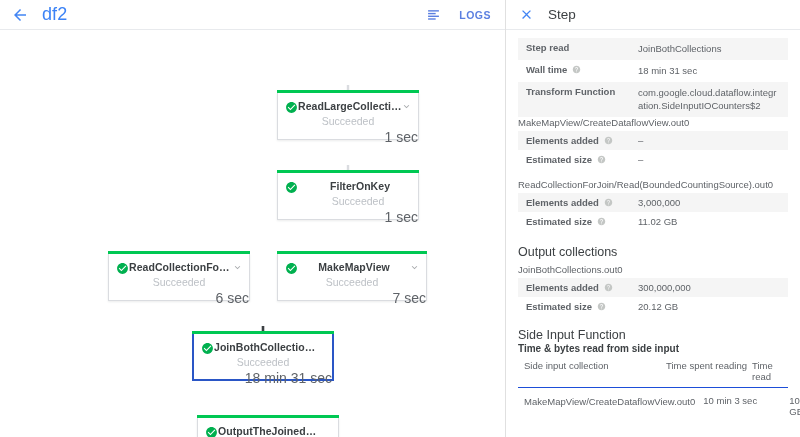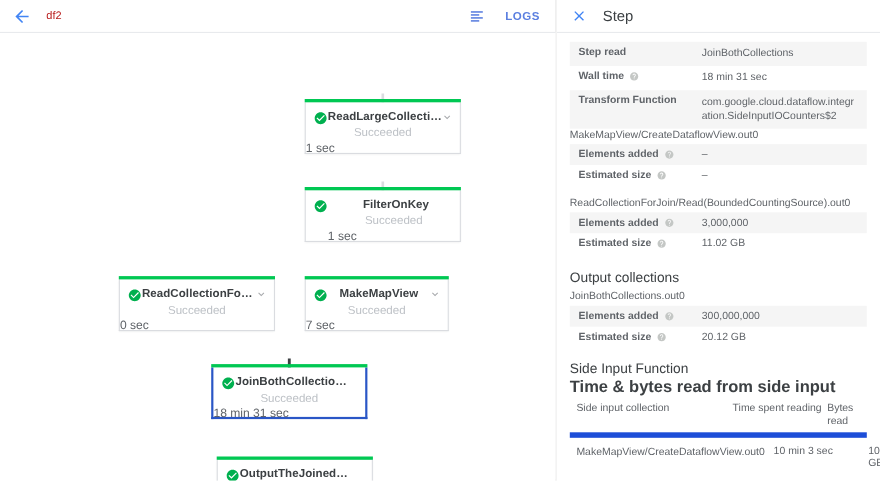--- a/index.html
+++ b/index.html
@@ -46,22 +46,22 @@
     height: 20px;
     display: flex;
     align-items: center;
     justify-content: center;
     cursor: pointer;
     flex: 0 0 auto;
   }
   .back-icon svg { display: block; }
   .job-title {
     margin-left: 12px;
-    font-size: 10px;
-    color: #b91c1c;
+    font-size: 18px;
+    color: #3b82f6;
     letter-spacing: .1px;
     flex: 0 0 auto;
   }
   .topbar-spacer { flex: 1 1 auto; }
   .logs-btn {
     display: flex;
     align-items: center;
     gap: 19px;
     cursor: pointer;
     padding: 2px 4px;
@@ -141,22 +141,22 @@
     padding-right: 16px;
     text-overflow: ellipsis;
   }
   .node .st {
     text-align: center;
     font-size: 10.5px;
     color: #bdc1c6;
     padding-top: 3px;
   }
   .node .dur {
-    text-align: left;
-    font-size: 11px;
+    text-align: right;
+    font-size: 14px;
     color: #5f6368;
     padding-top: 2px;
   }
 
   
   .right-pane {
     position: relative;
     width: 294px;
     height: 437px;
     background: #ffffff;
@@ -247,34 +247,34 @@
     color: #5f6368;
   }
   .gap { height: 10px; }
 
   .sim-title {
     font-size: 12.5px;
     color: #3c4043;
     margin: 12px 12px 1px 12px;
   }
   .sim-sub {
-    font-size: 15px;
+    font-size: 10px;
     font-weight: bold;
     color: #3c4043;
     margin: 0 12px 2px 12px;
   }
   .sim-table {
     margin: 0 12px;
     font-size: 9.5px;
   }
   .sim-head {
     display: flex;
     padding: 4px 6px 5px 6px;
     color: #5f6368;
-    border-bottom: 5px solid #1d4ed8;
+    border-bottom: 1px solid #1d4ed8;
   }
   .sim-head .c1 { flex: 0 0 142px; }
   .sim-head .c2 { flex: 0 0 86px; }
   .sim-head .c3 { flex: 1 1 auto; }
   .sim-body-row {
     display: flex;
     padding: 7px 6px;
     color: #5f6368;
   }
   .sim-body-row .c1 { flex: 0 0 142px; line-height: 1.45; padding-right: 8px; box-sizing: border-box; }
@@ -351,23 +351,23 @@
         <div class="node" style="left: 108px; top: 224px; width: 142px; height: 47px;">
           <div class="accent"></div>
           <svg class="status-icon" viewBox="0 0 24 24" fill="#00b04f">
             <path d="M12 2C6.48 2 2 6.48 2 12s4.48 10 10 10 10-4.48 10-10S17.52 2 12 2zm-2 15l-5-5 1.41-1.41L10 14.17l7.59-7.59L19 8l-9 9z"></path>
           </svg>
           <svg class="chev" viewBox="0 0 24 24" fill="#5f6368">
             <path d="M7.41 8.59L12 13.17l4.59-4.58L18 10l-6 6-6-6 1.41-1.41z"></path>
           </svg>
           <div class="nm">ReadCollectionForJoin</div>
           <div class="st">Succeeded</div>
-          <div class="dur">0 sec</div>
-        </div>
-        <div class="node" style="left: 277px; top: 224px; width: 131px; height: 47px;">
+          <div class="dur">6 sec</div>
+        </div>
+        <div class="node" style="left: 277px; top: 224px; width: 150px; height: 47px;">
           <div class="accent"></div>
           <svg class="status-icon" viewBox="0 0 24 24" fill="#00b04f">
             <path d="M12 2C6.48 2 2 6.48 2 12s4.48 10 10 10 10-4.48 10-10S17.52 2 12 2zm-2 15l-5-5 1.41-1.41L10 14.17l7.59-7.59L19 8l-9 9z"></path>
           </svg>
           <svg class="chev" viewBox="0 0 24 24" fill="#5f6368">
             <path d="M7.41 8.59L12 13.17l4.59-4.58L18 10l-6 6-6-6 1.41-1.41z"></path>
           </svg>
           <div class="nm">MakeMapView</div>
           <div class="st">Succeeded</div>
           <div class="dur">7 sec</div>
@@ -499,21 +499,21 @@
             </div>
           </div>
         </div>
 
       <div class="sim-title">Side Input Function</div>
       <div class="sim-sub">Time &amp; bytes read from side input</div>
       <div class="sim-table">
         <div class="sim-head">
           <div class="c1">Side input collection</div>
           <div class="c2">Time spent reading</div>
-          <div class="c3">Bytes read</div>
+          <div class="c3">Time read</div>
         </div>
         <div id="sim-rows">
             <div class="sim-body-row">
               <div class="c1">MakeMapView/CreateDataflowView.out0</div>
               <div class="c2">10 min 3 sec</div>
               <div class="c3">10.14 GB</div>
             </div>
           </div>
       </div>
 

